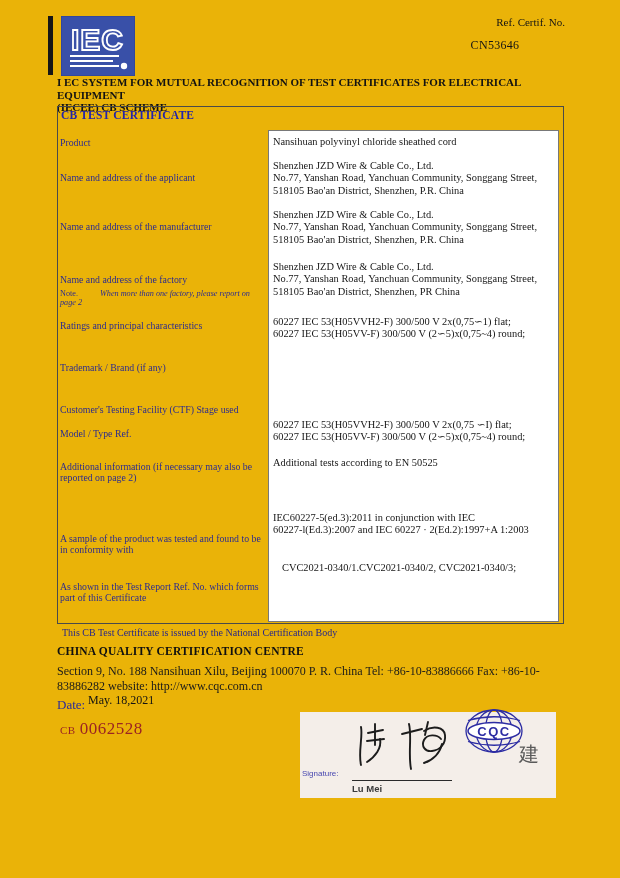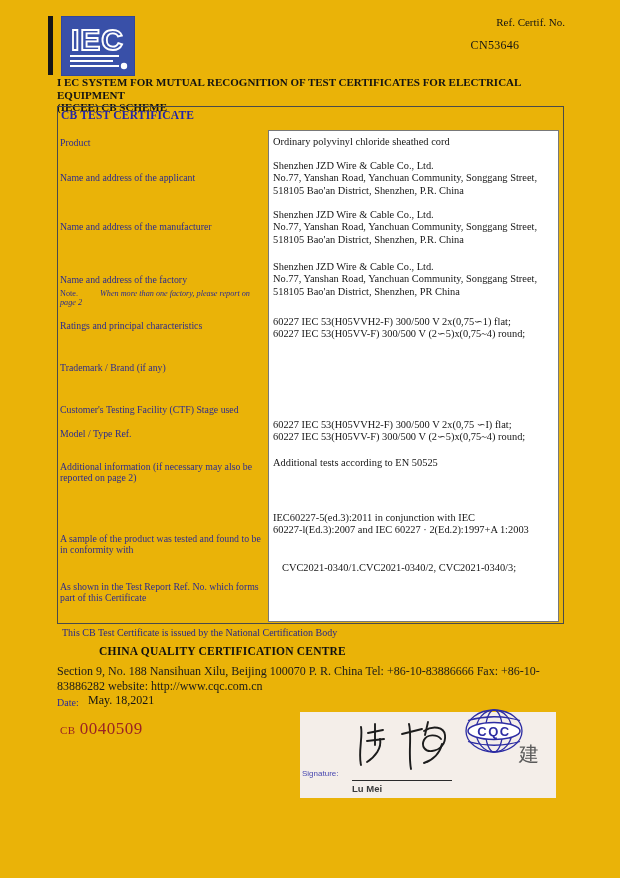--- a/index.html
+++ b/index.html
@@ -19,23 +19,23 @@
   .outer-box{position:absolute;left:57px;top:106px;width:505px;height:516px;border:1px solid #4a4a4a;}
   .inner-box{position:absolute;left:268px;top:130px;width:289px;height:490px;border:1px solid #787878;background:#fff;}
   .cert-title{position:absolute;left:61px;top:109px;font-size:11.5px;font-weight:bold;color:#2424a8;letter-spacing:.2px;}
   .lbl{position:absolute;left:60px;width:206px;color:#2b2b8f;font-size:9.8px;line-height:11.4px;}
   .note{position:absolute;left:60px;width:206px;color:#2b2b8f;font-size:8.2px;}
   .note .it{font-style:italic;margin-left:20px;}
   .val{position:absolute;left:273px;width:280px;color:#161616;font-size:10.4px;line-height:12.3px;}
 
   
   .issued{position:absolute;left:62px;top:627px;font-size:10px;color:#26268a;}
-  .ncb-name{position:absolute;left:57px;top:645px;font-size:11.5px;font-weight:bold;color:#101010;letter-spacing:.2px;margin-left:42px;}
+  .ncb-name{position:absolute;left:57px;top:645px;font-size:11.5px;font-weight:bold;color:#101010;letter-spacing:.2px;}
   .ncb-address{position:absolute;left:57px;top:664px;width:510px;font-size:12px;color:#1a1a1a;}
-  .date-label{position:absolute;left:57px;top:697px;font-size:10px;color:#2a2a9a;}
+  .date-label{position:absolute;left:57px;top:697px;font-size:13px;color:#2a2a9a;}
   .date-value{position:absolute;left:88px;top:693px;font-size:12px;color:#141414;}
   .cb-line{position:absolute;left:60px;top:719px;color:#9b2423;}
   .cb-prefix{font-size:11px;letter-spacing:.5px;}
   .cb-number{font-size:17px;letter-spacing:.5px;}
   .scan-patch{position:absolute;left:300px;top:712px;width:256px;height:86px;background:#f4eee9;}
   .sig-image{position:absolute;left:352px;top:718px;}
   .sig-label{position:absolute;left:302px;top:769px;font-size:8px;color:#4848b0;
              font-family:"Liberation Sans",sans-serif;}
   .sig-line{position:absolute;left:352px;top:780px;width:100px;border-top:1.5px solid #2a2a2a;}
   .sig-name{position:absolute;left:352px;top:783px;width:100px;text-align:left;font-size:9.5px;
@@ -84,21 +84,21 @@
   </div>
   <div class="lbl" style="top:320px">Ratings and principal characteristics</div>
   <div class="lbl" style="top:362px">Trademark / Brand (if any)</div>
   <div class="lbl" style="top:404px">Customer's Testing Facility (CTF) Stage used</div>
   <div class="lbl" style="top:428px">Model / Type Ref.</div>
   <div class="lbl" style="top:461px">Additional information (if necessary may also be reported on page 2)</div>
   <div class="lbl" style="top:533px">A sample of the product was tested and found to be in conformity with</div>
   <div class="lbl" style="top:581px">As shown in the Test Report Ref. No. which forms part of this Certificate</div>
 
   <div class="val" style="top:136px">
-    <div>Ordinary polyvinyl chloride sheathed cord</div>
+    <div>Nansihuan polyvinyl chloride sheathed cord</div>
   </div>
   <div class="val" style="top:160px">
     <div>Shenzhen JZD Wire &amp; Cable Co., Ltd.</div>
     <div>No.77, Yanshan Road, Yanchuan Community, Songgang Street,</div>
     <div>518105 Bao'an District, Shenzhen, P.R. China</div>
   </div>
   <div class="val" style="top:209px">
     <div>Shenzhen JZD Wire &amp; Cable Co., Ltd.</div>
     <div>No.77, Yanshan Road, Yanchuan Community, Songgang Street,</div>
     <div>518105 Bao'an District, Shenzhen, P.R. China</div>
@@ -128,21 +128,21 @@
   </div>
 
   <div class="issued">This CB Test Certificate is issued by the National Certification Body</div>
   <div class="ncb-name">CHINA QUALITY CERTIFICATION CENTRE</div>
   <div class="ncb-address">Section 9, No. 188 Nansihuan Xilu, Beijing 100070 P. R. China Tel: +86-10-83886666 Fax: +86-10-83886282 website: http://www.cqc.com.cn</div>
   <div class="date-label">Date:</div>
   <div class="date-value">May. 18,2021</div>
 
   <div class="cb-line">
     <span class="cb-prefix">CB</span>
-    <span class="cb-number">0040509</span>
+    <span class="cb-number">0062528</span>
   </div>
 
   <div class="scan-patch"></div>
 
   <div class="sig-image">
     <svg width="105" height="58" viewBox="0 0 105 58">
       <g fill="none" stroke="#1c1c1c" stroke-width="1.9" stroke-linecap="round">
         <path d="M9,9 C11,19 6,34 9,47"></path>
         <path d="M16,15 L31,12"></path>
         <path d="M23,6 L23,27"></path>

